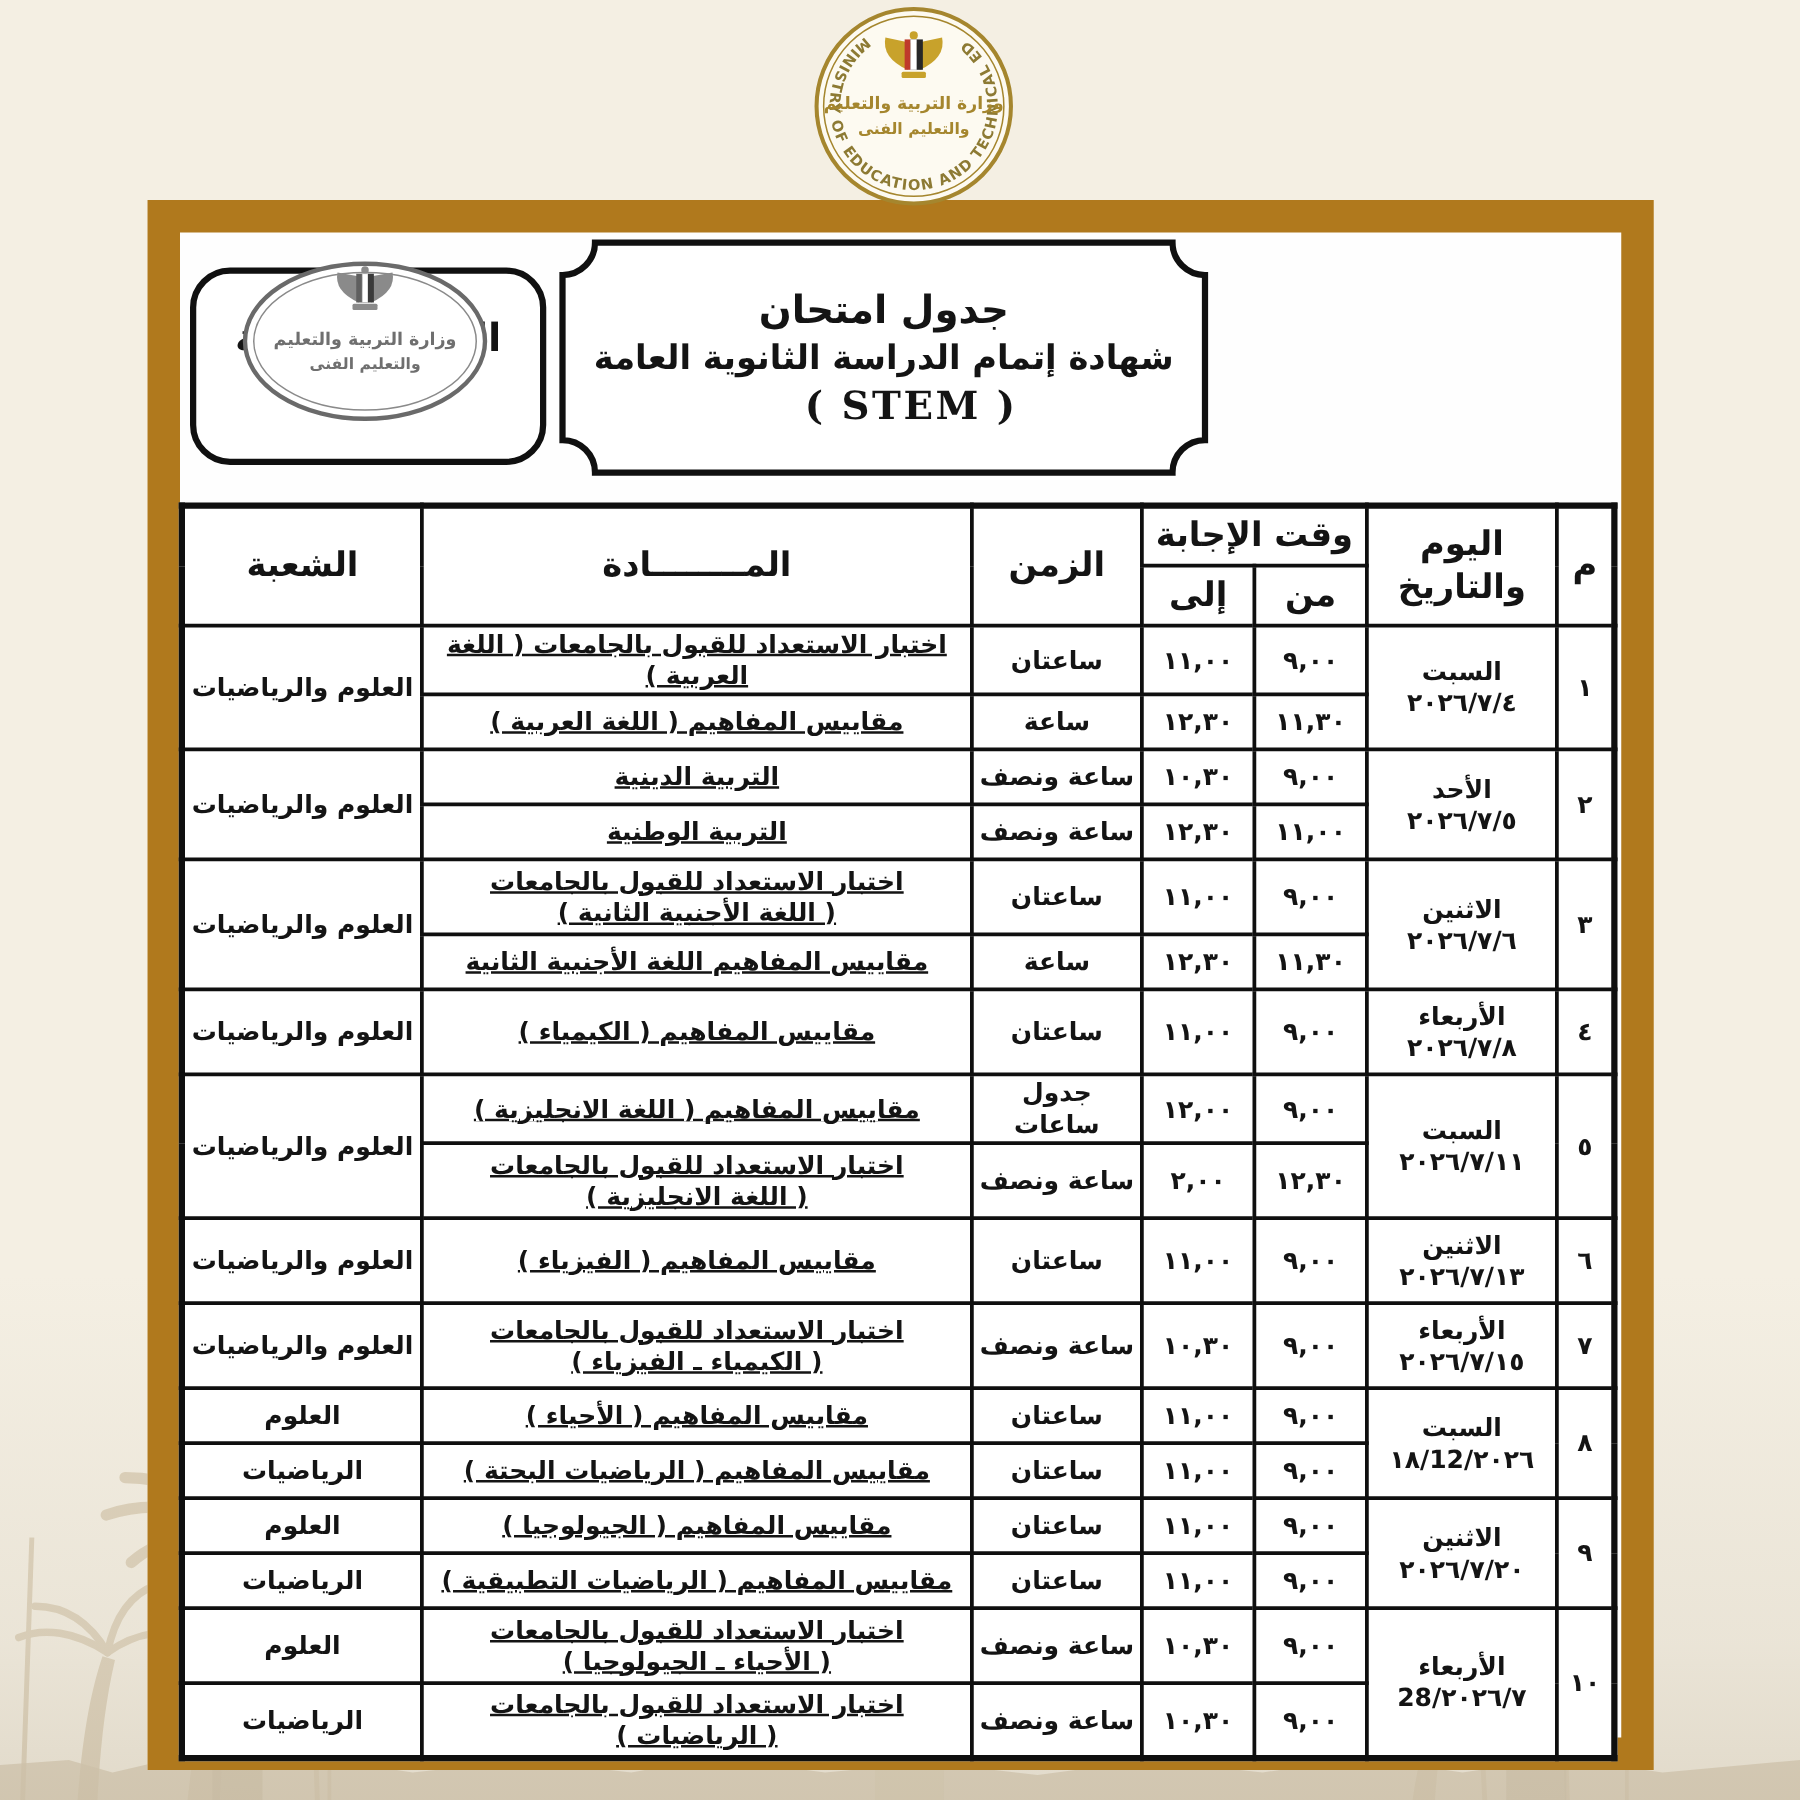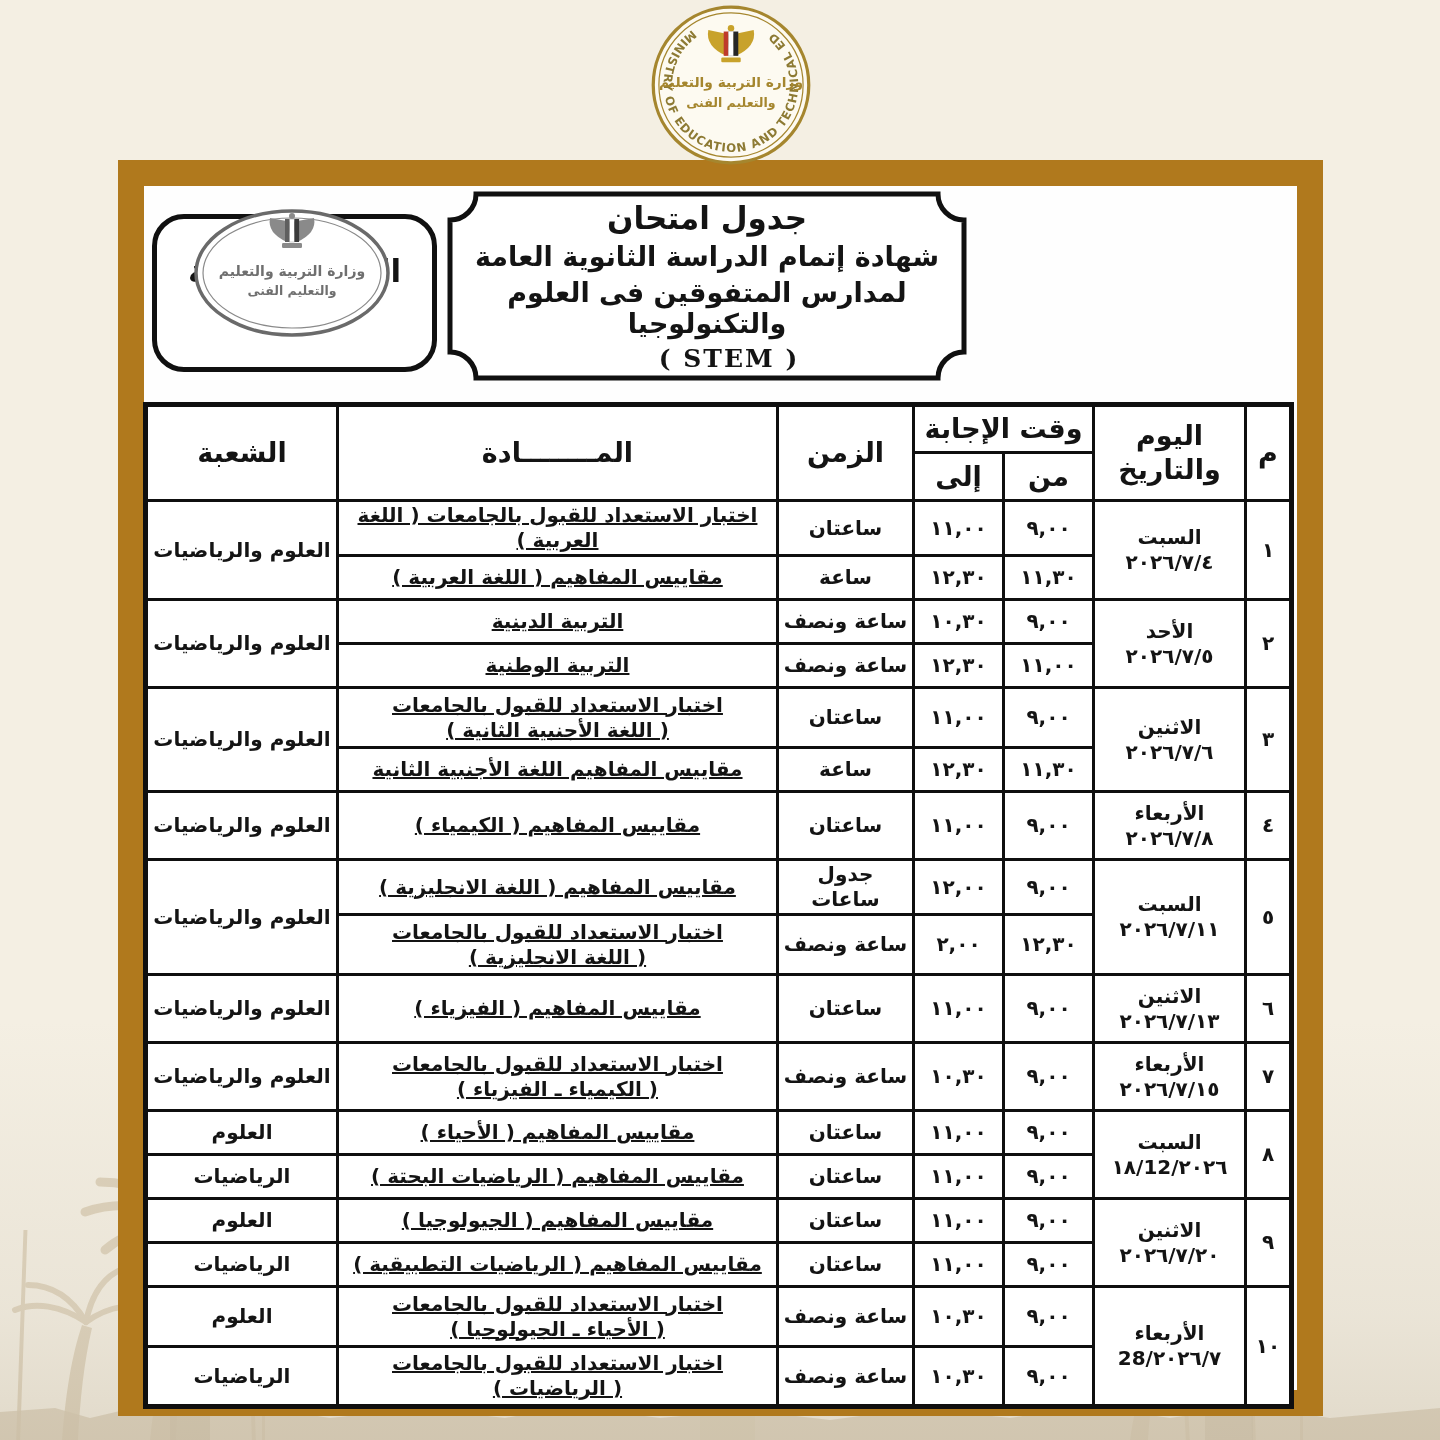--- a/index.html
+++ b/index.html
@@ -35,21 +35,21 @@
   .session-box .l2 { font-size:30px; font-weight:bold; letter-spacing:2px; }
 
   .title-plaque { position:absolute; left:302px; top:4px; width:522px; height:192px; }
   .title-plaque svg.frame { position:absolute; inset:0; width:100%; height:100%; }
   .plaque-lines {
     position:absolute; inset:8px 14px; display:flex; flex-direction:column;
     align-items:center; justify-content:center; gap:5px; text-align:center;
   }
   .plaque-lines .t1 { font-size:31px; font-weight:bold; }
   .plaque-lines .t2, .plaque-lines .t3 { font-size:27px; font-weight:bold; }
-  .plaque-lines .t4 { font-size:25px; font-weight:bold; font-family:"DejaVu Serif", serif; letter-spacing:2px;margin-left:44px; }
+  .plaque-lines .t4 { font-size:31px; font-weight:bold; font-family:"DejaVu Serif", serif; letter-spacing:2px;margin-left:44px; }
 
   .doc-seal { position:absolute; left:14px; top:8px; width:268px; height:158px; }
 
   table.sched {
     table-layout:fixed; width:1146px; margin:0 3px;
     border-collapse:collapse; border:5px solid #0f0f0f;
     background:#fff;
   }
   table.sched th, table.sched td {
     border:3px solid #0f0f0f; text-align:center; vertical-align:middle;
@@ -146,21 +146,20 @@
         <div class="l2">٢٠٢٦</div>
       </div>
 
       <div class="title-plaque">
         <svg class="frame" viewBox="0 0 522 192" preserveAspectRatio="none">
           <path d="M 30,4 L 492,4 A 26,26 0 0 0 518,30 L 518,162 A 26,26 0 0 0 492,188 L 30,188 A 26,26 0 0 0 4,162 L 4,30 A 26,26 0 0 0 30,4 Z" fill="#ffffff" stroke="#101010" stroke-width="5"></path>
         </svg>
         <div class="plaque-lines">
           <div class="t1">جدول امتحان</div>
           <div class="t2">شهادة إتمام الدراسة الثانوية العامة</div>
-          <div class="t3">لمدارس المتفوقين فى العلوم والتكنولوجيا</div>
           <div class="t4">( STEM )</div>
         </div>
       </div>
 
       <div class="doc-seal">
         <svg viewBox="0 0 268 158" width="268" height="158">
           <defs>
             <path id="docSealArc" d="M 88,29 A 92,58 0 1 0 180,29" fill="none"></path>
           </defs>
           <ellipse cx="134" cy="79" rx="96" ry="62" fill="#ffffff" stroke="#6a6a6a" stroke-width="3.5"></ellipse>

